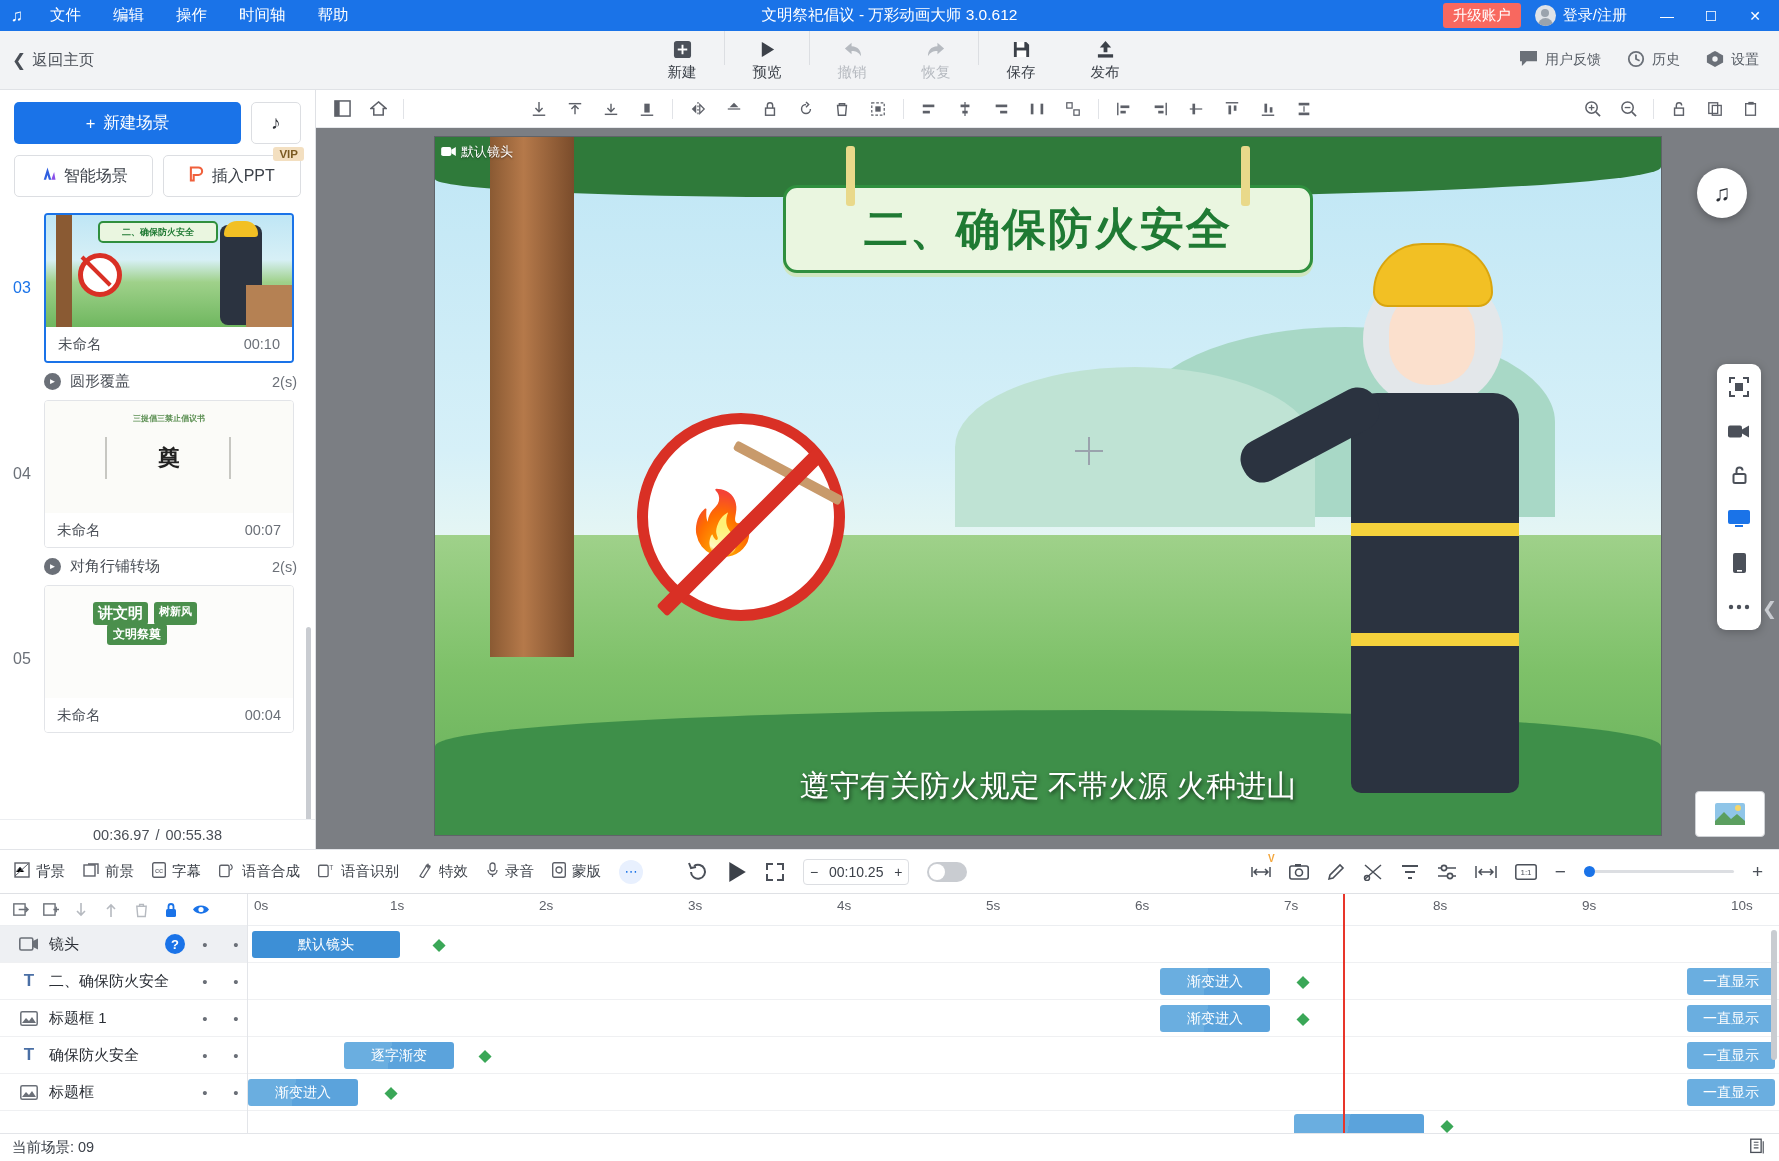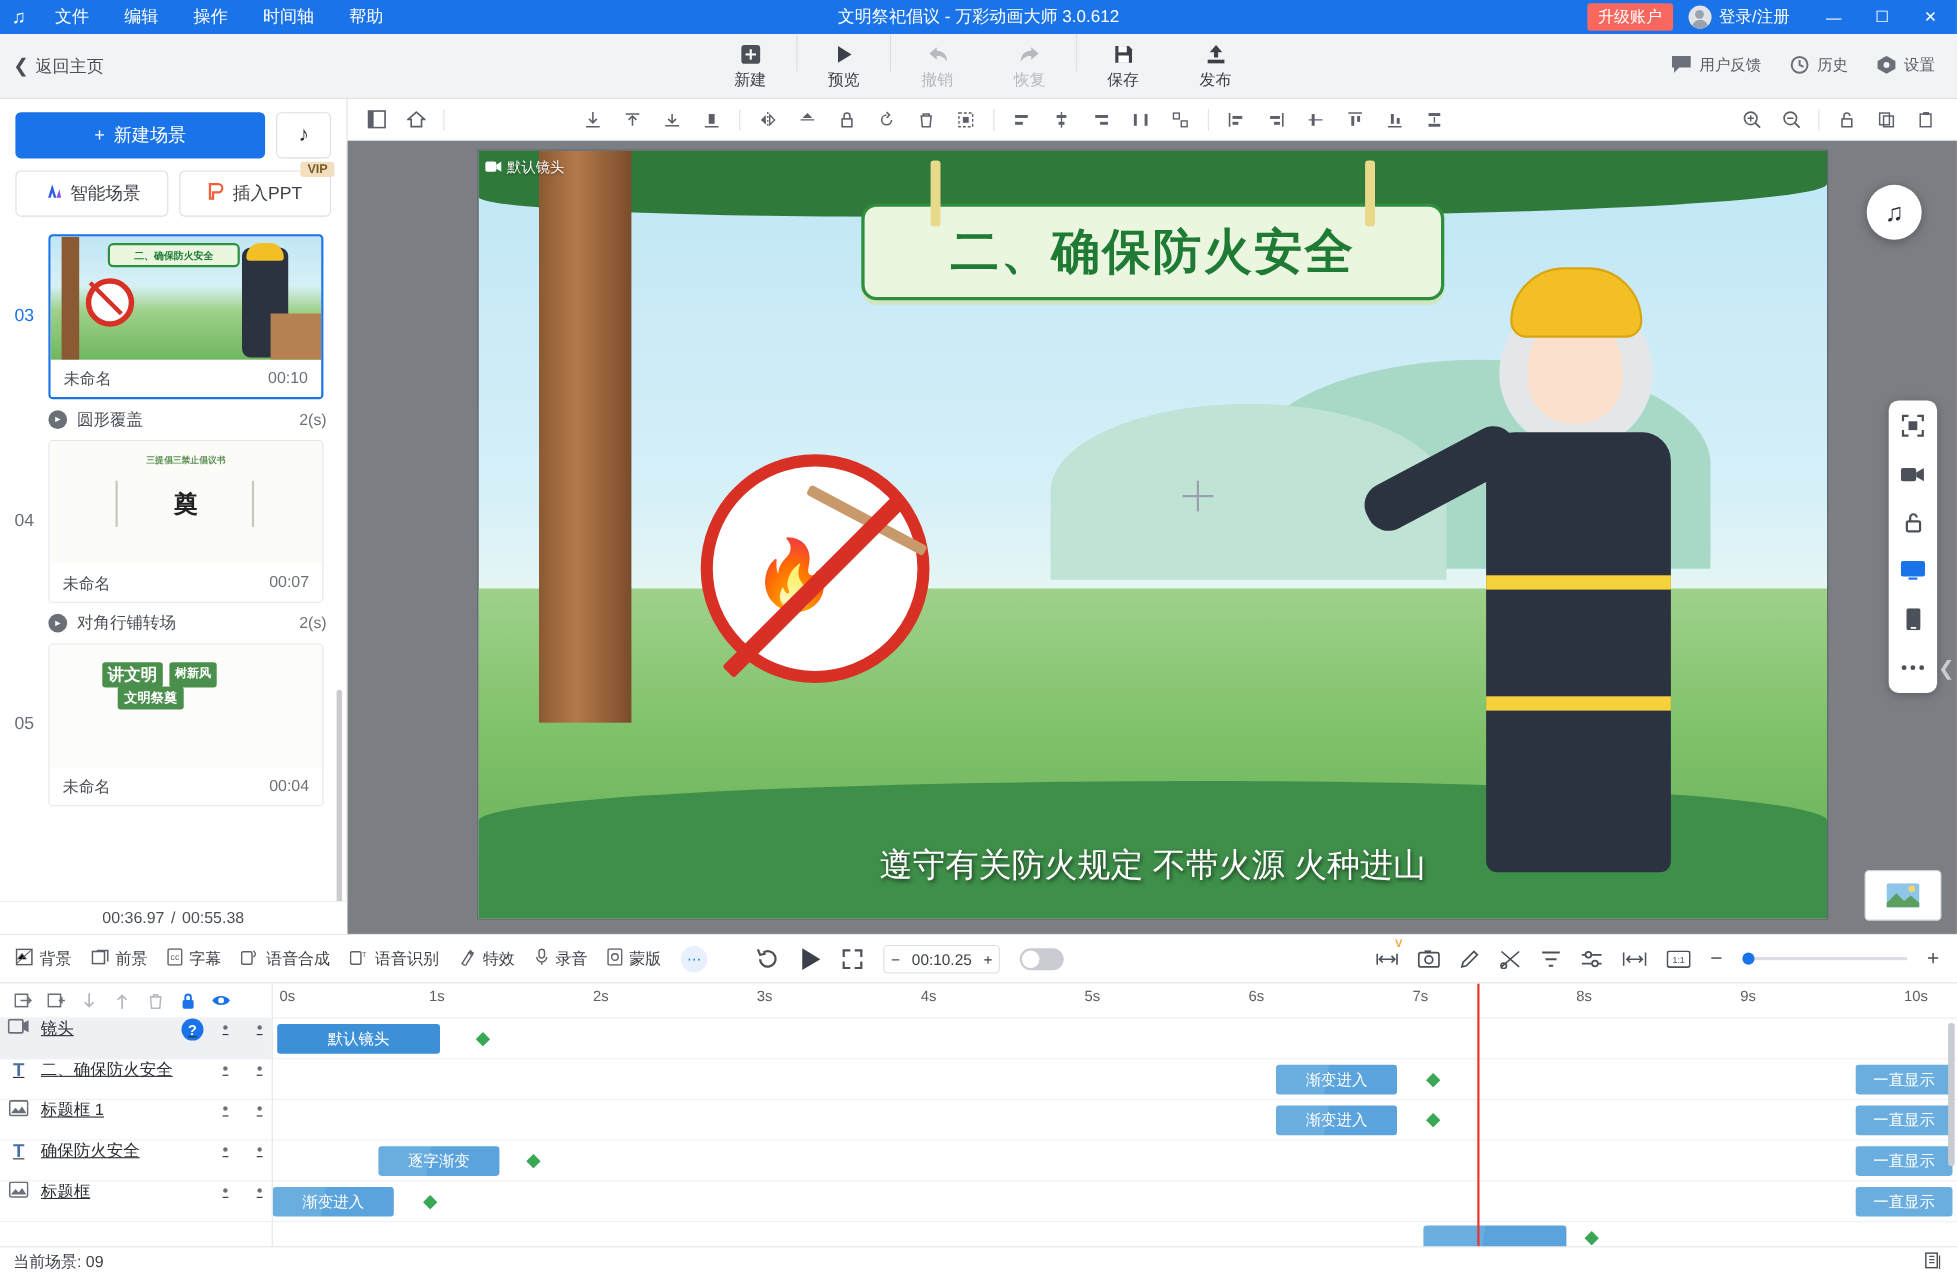--- a/index.html
+++ b/index.html
@@ -197,22 +197,22 @@
   .vdot .v { position:absolute; top:-11px; right:-4px; font-size:10px; color:#f3a63c; font-weight:bold;}
 
   
   .timeline { height: 268px; background:#fff; border-top:1px solid #dfe1e5; display:flex; flex-direction:column; flex:none;}
   .tl-body { flex:1; display:flex; min-height:0; position: relative;}
   .tl-left { width: 248px; flex:none; border-right:1px solid #e3e5e9; display:flex; flex-direction:column;}
   .tl-left-tools { height: 32px; display:flex; align-items:center; gap:0; padding: 0 6px; border-bottom:1px solid #eceef1;}
   .tlt { width: 30px; height: 32px; display:flex; align-items:center;justify-content:center; color:#6b7078;}
   .tlt.blue { color:#1a73e8;}
   .layer-row {
-    height: 37px; display:flex; align-items:flex-start; border-bottom:1px solid #eff0f2; padding-left: 6px; gap: 9px;
-    font-size: 15px; color:#2b2f36;text-decoration:underline;
+    height: 37px; display:flex; align-items:center; border-bottom:1px solid #eff0f2; padding-left: 18px; gap: 9px;
+    font-size: 15px; color:#2b2f36;
   }
   .layer-row.sel { background:#eef0f3; }
   .layer-ic { width:22px; display:flex; align-items:center; justify-content:center; color:#6b7078;}
   .layer-ic.t { color:#4a6fa5; font-weight:bold; font-size:17px;}
   .layer-name { flex:1; white-space:nowrap; overflow:hidden; }
   .layer-q { width:20px;height:20px;border-radius:50%;background:#1a73e8;color:#fff;font-size:13px;display:flex;align-items:center;justify-content:center;font-weight:bold;}
   .layer-dot { width: 22px; text-align:center; color:#6b7078; font-size: 15px;}
   .tl-right { flex:1; position:relative; overflow:hidden;}
   .ruler { height:32px; border-bottom:1px solid #eceef1; position:relative;}
   .ruler .tick { position:absolute; top:4px; font-size:13.5px; color:#5d6068;}

